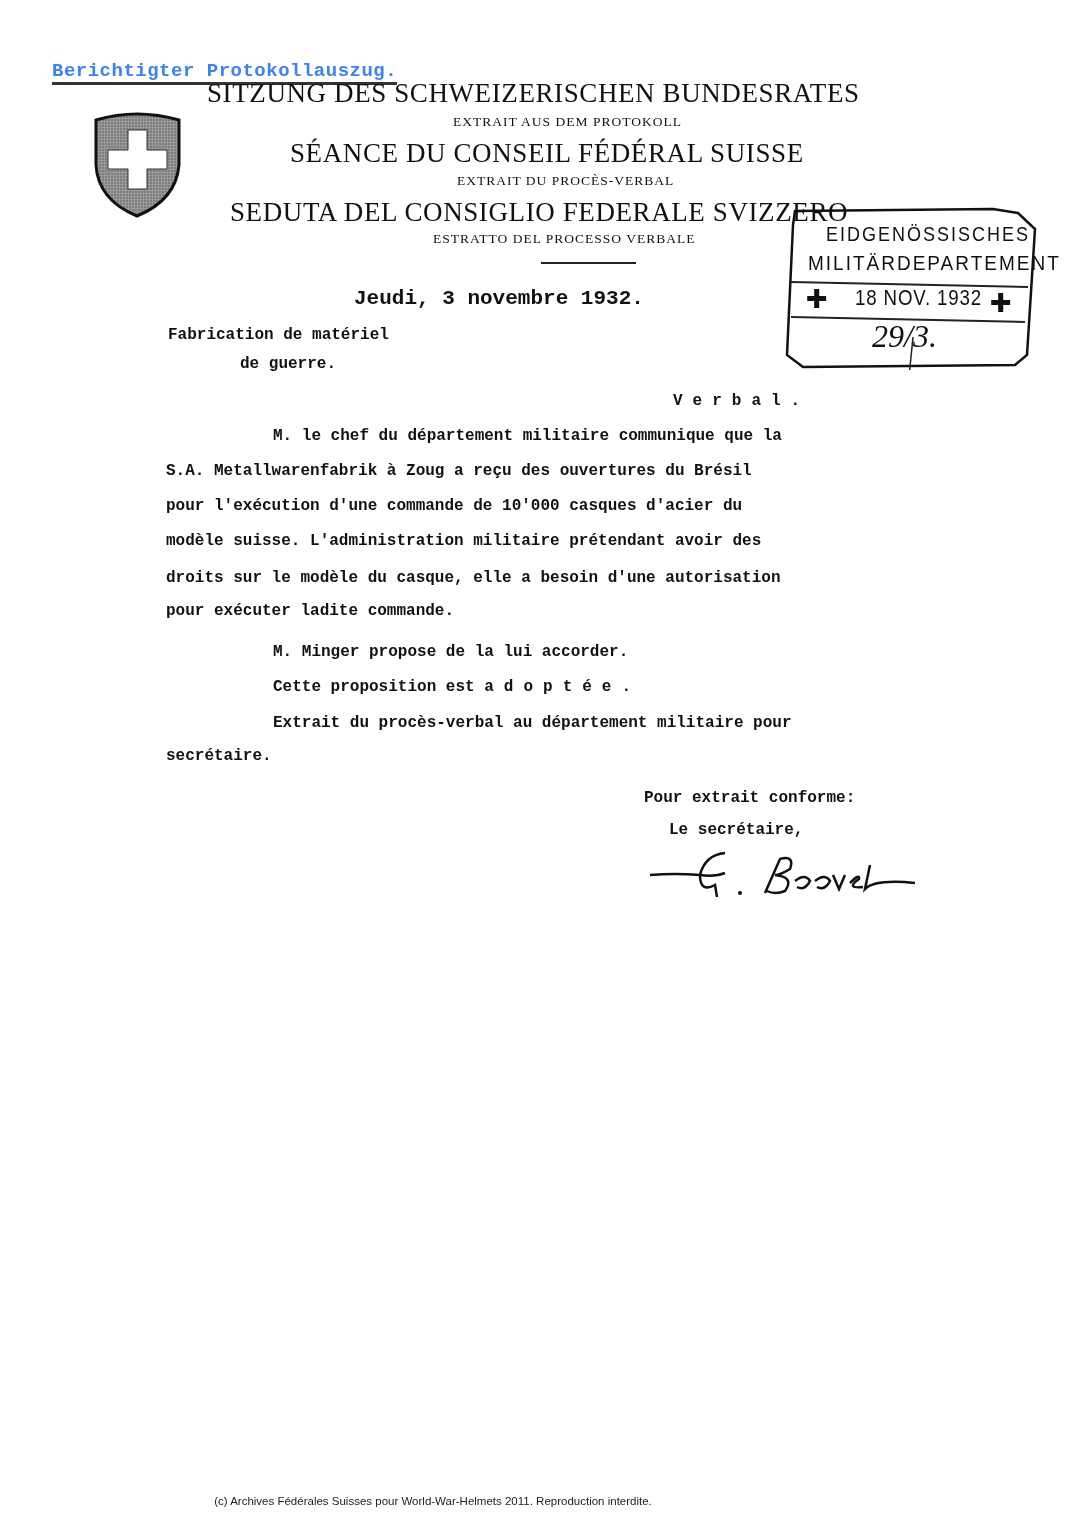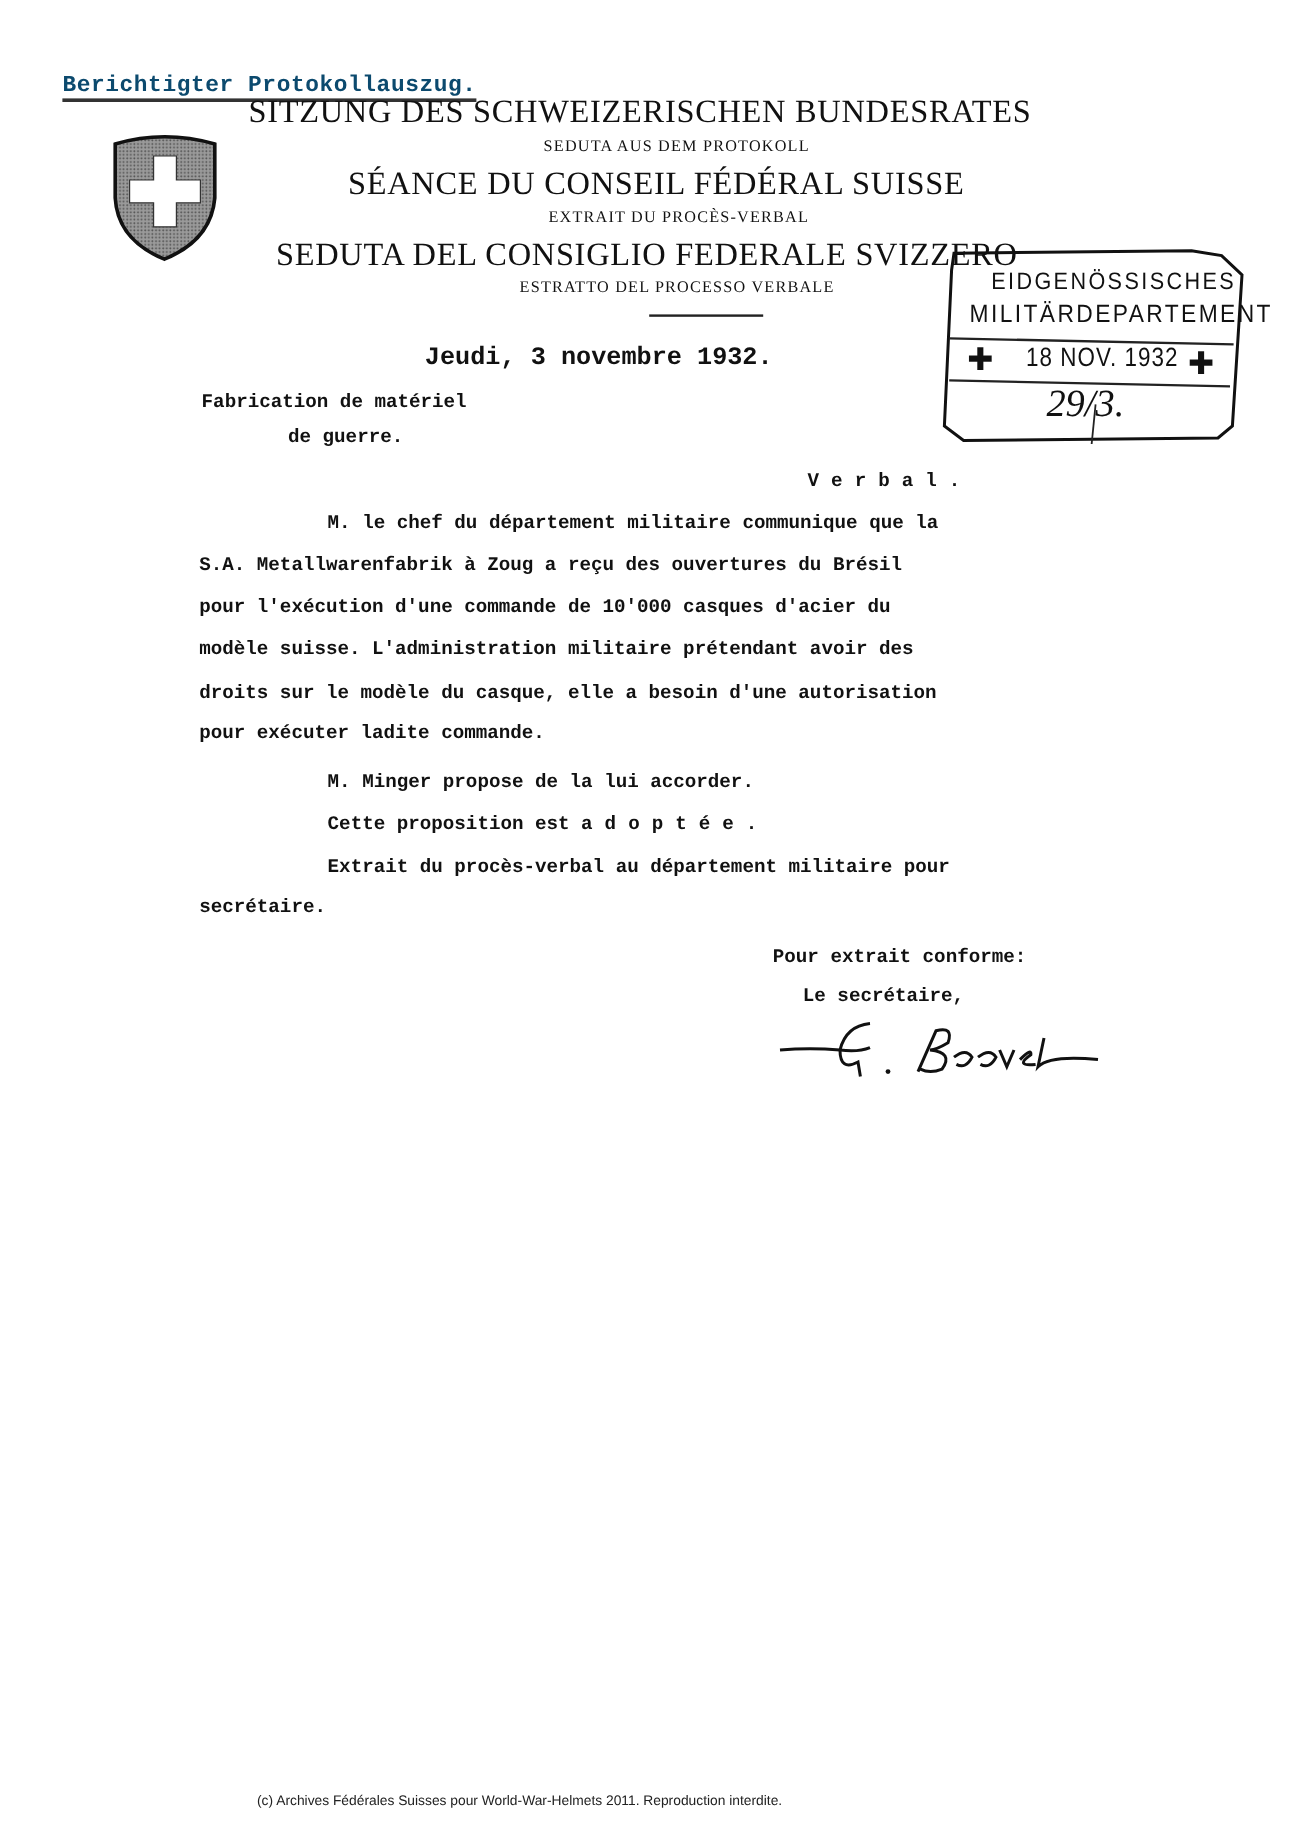--- a/index.html
+++ b/index.html
@@ -2,21 +2,21 @@
 <html><head>
 <meta charset="utf-8">
 <style>
   html, body { margin: 0; padding: 0; background: #ffffff; }
   body { width: 1090px; height: 1540px; position: relative; overflow: hidden; color: #111; }
   .abs { position: absolute; }
   .serif { font-family: "Liberation Serif", "DejaVu Serif", serif; }
   .mono { font-family: "Liberation Mono", "DejaVu Sans Mono", monospace; font-weight: bold; }
   .sans { font-family: "Liberation Sans", "DejaVu Sans", sans-serif; }
 
-  .typed-header { left: 52px; top: 60px; font-size: 19px; letter-spacing: 0.5px; color: #0c4a6e;
+  .typed-header { left: 52px; top: 60px; font-size: 19px; letter-spacing: 0.5px; color: #3b82f6;
                   border-bottom: 3px solid #333; padding-bottom: 0px; line-height: 22px; }
 
   .h-main { font-size: 27px; letter-spacing: 0.6px; white-space: nowrap; }
   .h-sub { font-size: 13.5px; letter-spacing: 1px; white-space: nowrap; }
 
   .shield { left: 90px; top: 110px; width: 95px; height: 108px; }
 
   .center-rule { left: 541px; top: 262px; width: 95px; height: 0; border-top: 2px solid #222; }
 
   .stamp { left: 783px; top: 207px; width: 256px; height: 163px; }
@@ -42,21 +42,21 @@
     <pattern id="hatch" width="3" height="3" patternUnits="userSpaceOnUse">
       <rect width="3" height="3" fill="#9a9a9a"></rect>
       <circle cx="1" cy="1" r="0.8" fill="#555"></circle>
     </pattern>
   </defs>
   <path d="M6,10 Q47,-2 89,10 L89,55 Q86,90 47,106 Q8,90 6,55 Z" fill="url(#hatch)" stroke="#111" stroke-width="3"></path>
   <path d="M38,20 H57 V40 H77 V59 H57 V79 H38 V59 H18 V40 H38 Z" fill="#fff" stroke="#333" stroke-width="1"></path>
 </svg>
 
 <div class="abs serif h-main" style="left:207px; top:78px;">SITZUNG DES SCHWEIZERISCHEN BUNDESRATES</div>
-<div class="abs serif h-sub" style="left:453px; top:114px;">SEDUTA AUS DEM PROTOKOLL</div>
+<div class="abs serif h-sub" style="left:453px; top:114px;">EXTRAIT AUS DEM PROTOKOLL</div>
 
 <div class="abs serif h-main" style="left:290px; top:138px;">SÉANCE DU CONSEIL FÉDÉRAL SUISSE</div>
 <div class="abs serif h-sub" style="left:457px; top:173px;">EXTRAIT DU PROCÈS-VERBAL</div>
 
 <div class="abs serif h-main" style="left:230px; top:197px;">SEDUTA DEL CONSIGLIO FEDERALE SVIZZERO</div>
 <div class="abs serif h-sub" style="left:433px; top:231px;">ESTRATTO DEL PROCESSO VERBALE</div>
 
 <div class="abs center-rule"></div>
 
 <svg class="abs stamp" viewBox="0 0 256 163">

